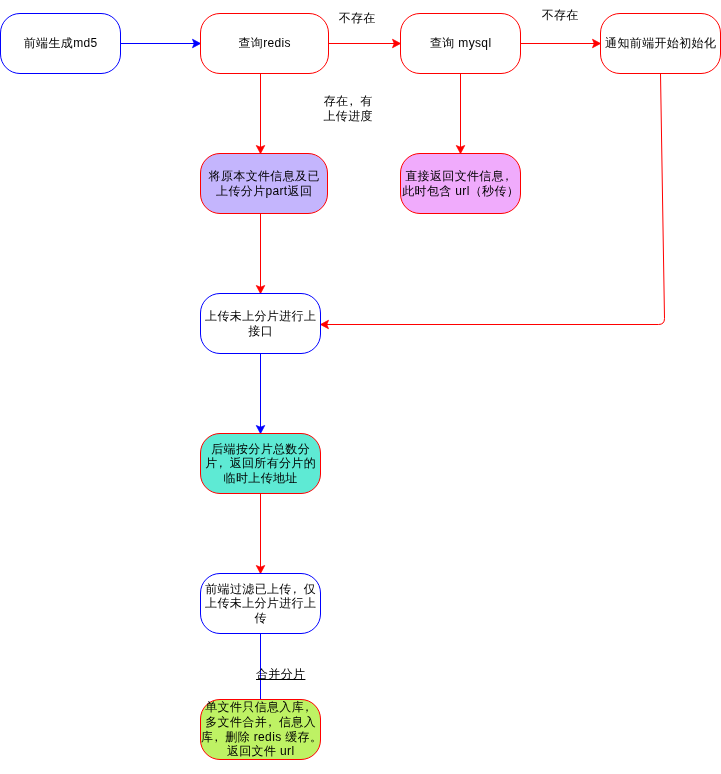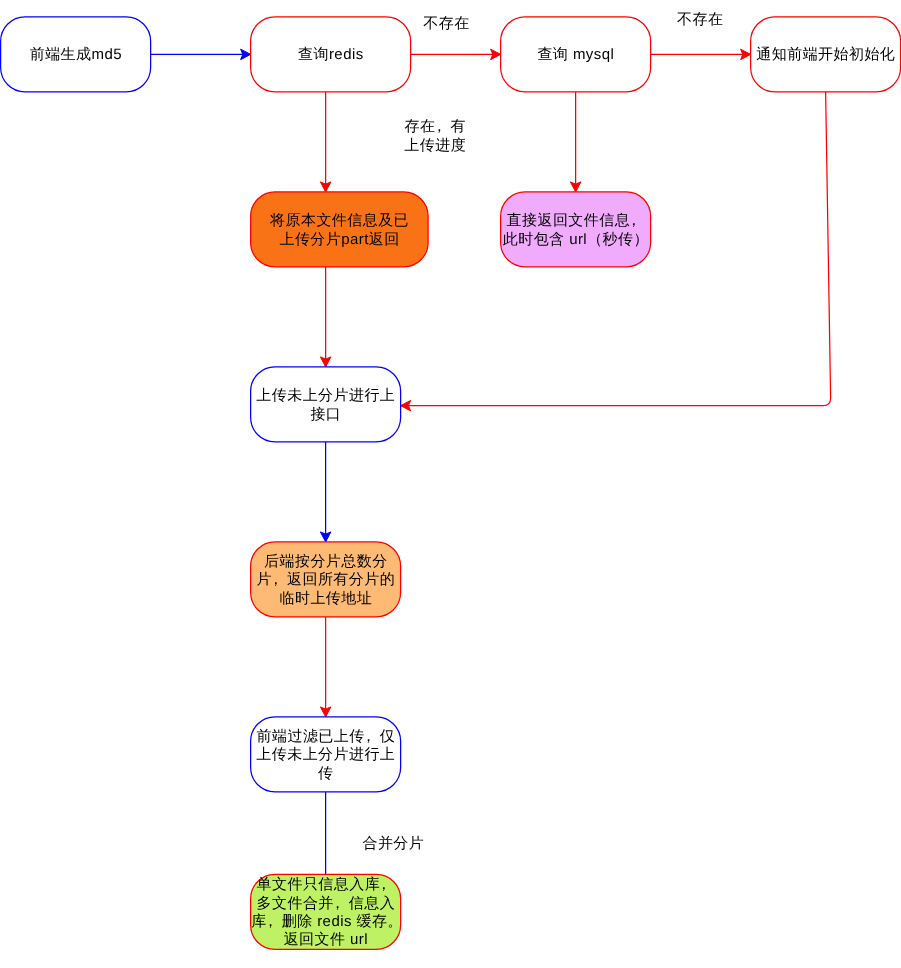--- a/index.html
+++ b/index.html
@@ -77,39 +77,39 @@
     <div class="node" style="left: 400px; top: 13px; width: 121px; height: 61px; border: 1px solid rgb(255, 0, 0); background: rgb(255, 255, 255);">
       <div class="lbl">
         <div class="ln">查询 mysql</div>
       </div>
     </div>
     <div class="node" style="left: 600px; top: 13px; width: 121px; height: 61px; border: 1px solid rgb(255, 0, 0); background: rgb(255, 255, 255);">
       <div class="lbl">
         <div class="ln">通知前端开始初始化</div>
       </div>
     </div>
-    <div class="node" style="left: 200px; top: 153px; width: 143px; height: 61px; border: 1px solid rgb(255, 0, 0); background: #f97316;">
+    <div class="node" style="left: 200px; top: 153px; width: 128px; height: 61px; border: 1px solid rgb(255, 0, 0); background: #c4b5fd;">
       <div class="lbl">
         <div class="ln">将原本文件信息及已</div>
         <div class="ln">上传分片part返回</div>
       </div>
     </div>
     <div class="node" style="left: 400px; top: 153px; width: 121px; height: 61px; border: 1px solid rgb(255, 0, 0); background: #f0abfc;">
       <div class="lbl">
         <div class="ln">直接返回文件信息<span class="cjkcomma"><i>，</i></span></div>
         <div class="ln">此时包含 url（秒传）</div>
       </div>
     </div>
     <div class="node" style="left: 200px; top: 293px; width: 121px; height: 61px; border: 1px solid rgb(0, 0, 255); background: rgb(255, 255, 255);">
       <div class="lbl">
         <div class="ln">上传未上分片进行上</div>
         <div class="ln">接口</div>
       </div>
     </div>
-    <div class="node" style="left: 200px; top: 433px; width: 121px; height: 61px; border: 1px solid rgb(255, 0, 0); background: #fdba74;">
+    <div class="node" style="left: 200px; top: 433px; width: 121px; height: 61px; border: 1px solid rgb(255, 0, 0); background: #5eead4;">
       <div class="lbl">
         <div class="ln">后端按分片总数分</div>
         <div class="ln">片<span class="cjkcomma"><i>，</i></span>返回所有分片的</div>
         <div class="ln">临时上传地址</div>
       </div>
     </div>
     <div class="node" style="left: 200px; top: 573px; width: 121px; height: 61px; border: 1px solid rgb(0, 0, 255); background: rgb(255, 255, 255);">
       <div class="lbl">
         <div class="ln">前端过滤已上传<span class="cjkcomma"><i>，</i></span>仅</div>
         <div class="ln">上传未上分片进行上</div>
@@ -127,16 +127,16 @@
     <div class="edgelabel" style="left: 338.641px; top: 11px;">
       <div class="ln">不存在</div>
     </div>
     <div class="edgelabel" style="left: 541.641px; top: 8px;">
       <div class="ln">不存在</div>
     </div>
     <div class="edgelabel" style="left: 275.469px; top: 94px; margin-left: 48px;">
       <div class="ln">存在<span class="cjkcomma"><i>，</i></span>有</div>
       <div class="ln">上传进度</div>
     </div>
-    <div class="edgelabel" style="left: 290px; top: 667px;">
+    <div class="edgelabel" style="left: 256px; top: 667px; text-decoration: underline;">
       <div class="ln">合并分片</div>
     </div>
   </div>
 
 </body></html>

